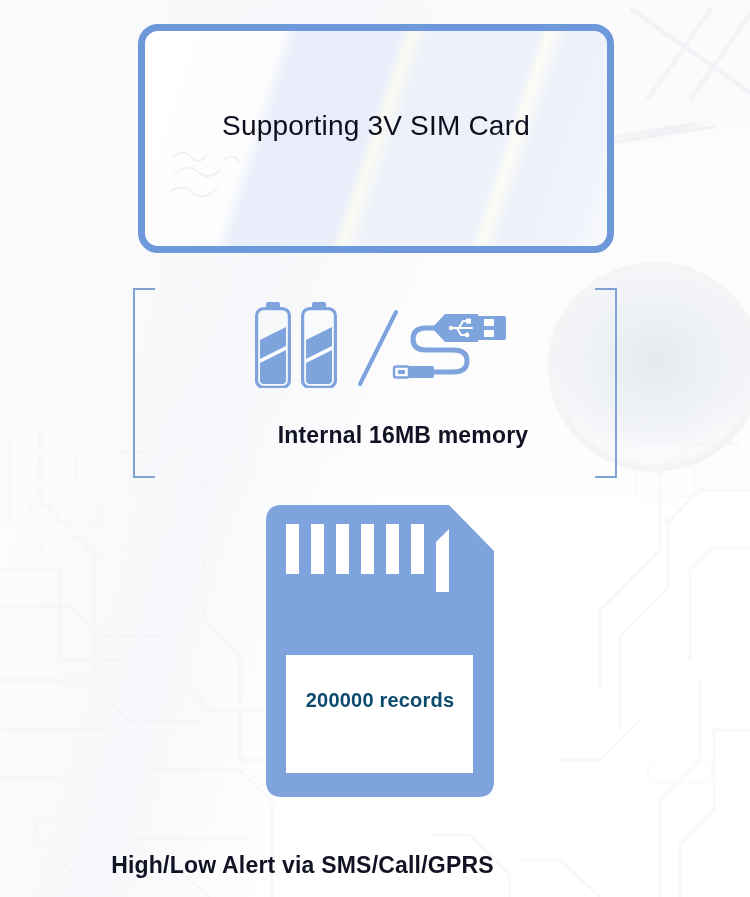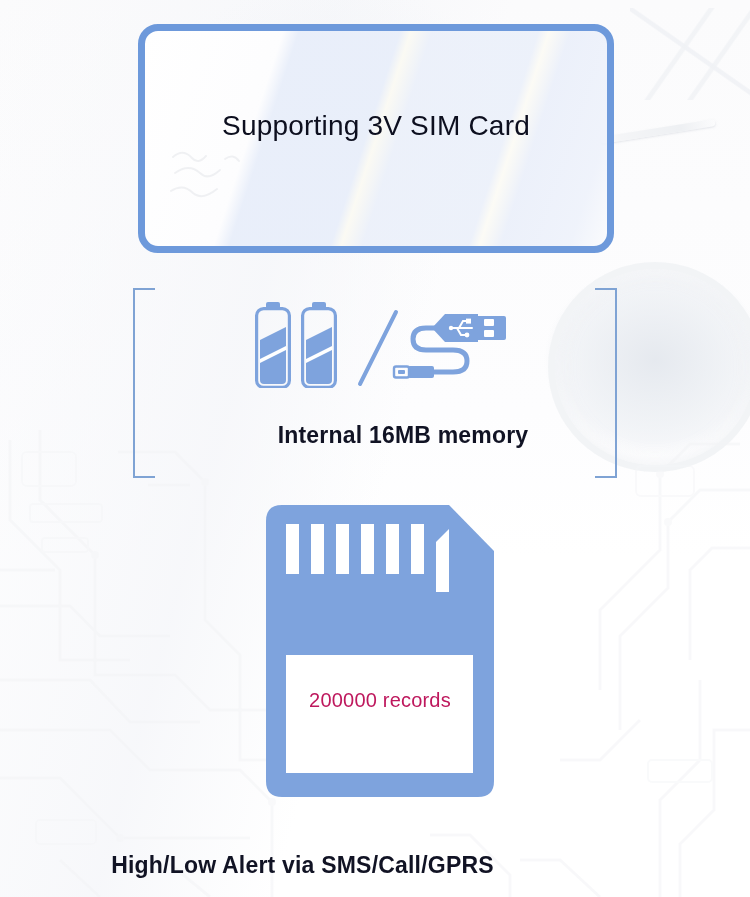--- a/index.html
+++ b/index.html
@@ -157,22 +157,22 @@
     width: 228px; height: 292px;
   }
   .sd-label-text {
     position: absolute;
     left: 266px; top: 655px;
     width: 228px; height: 90px;
     display: flex;
     align-items: center;
     justify-content: center;
     font-size: 20px;
-    font-weight: normal;
-    color: #be185d;
+    font-weight: bold;
+    color: #0c4a6e;
     letter-spacing: 0.2px;
     pointer-events: none;
   }
 
   
   .bottom-caption {
     position: absolute;
     left: 0; top: 852px;
     width: 605px;
     text-align: center;

